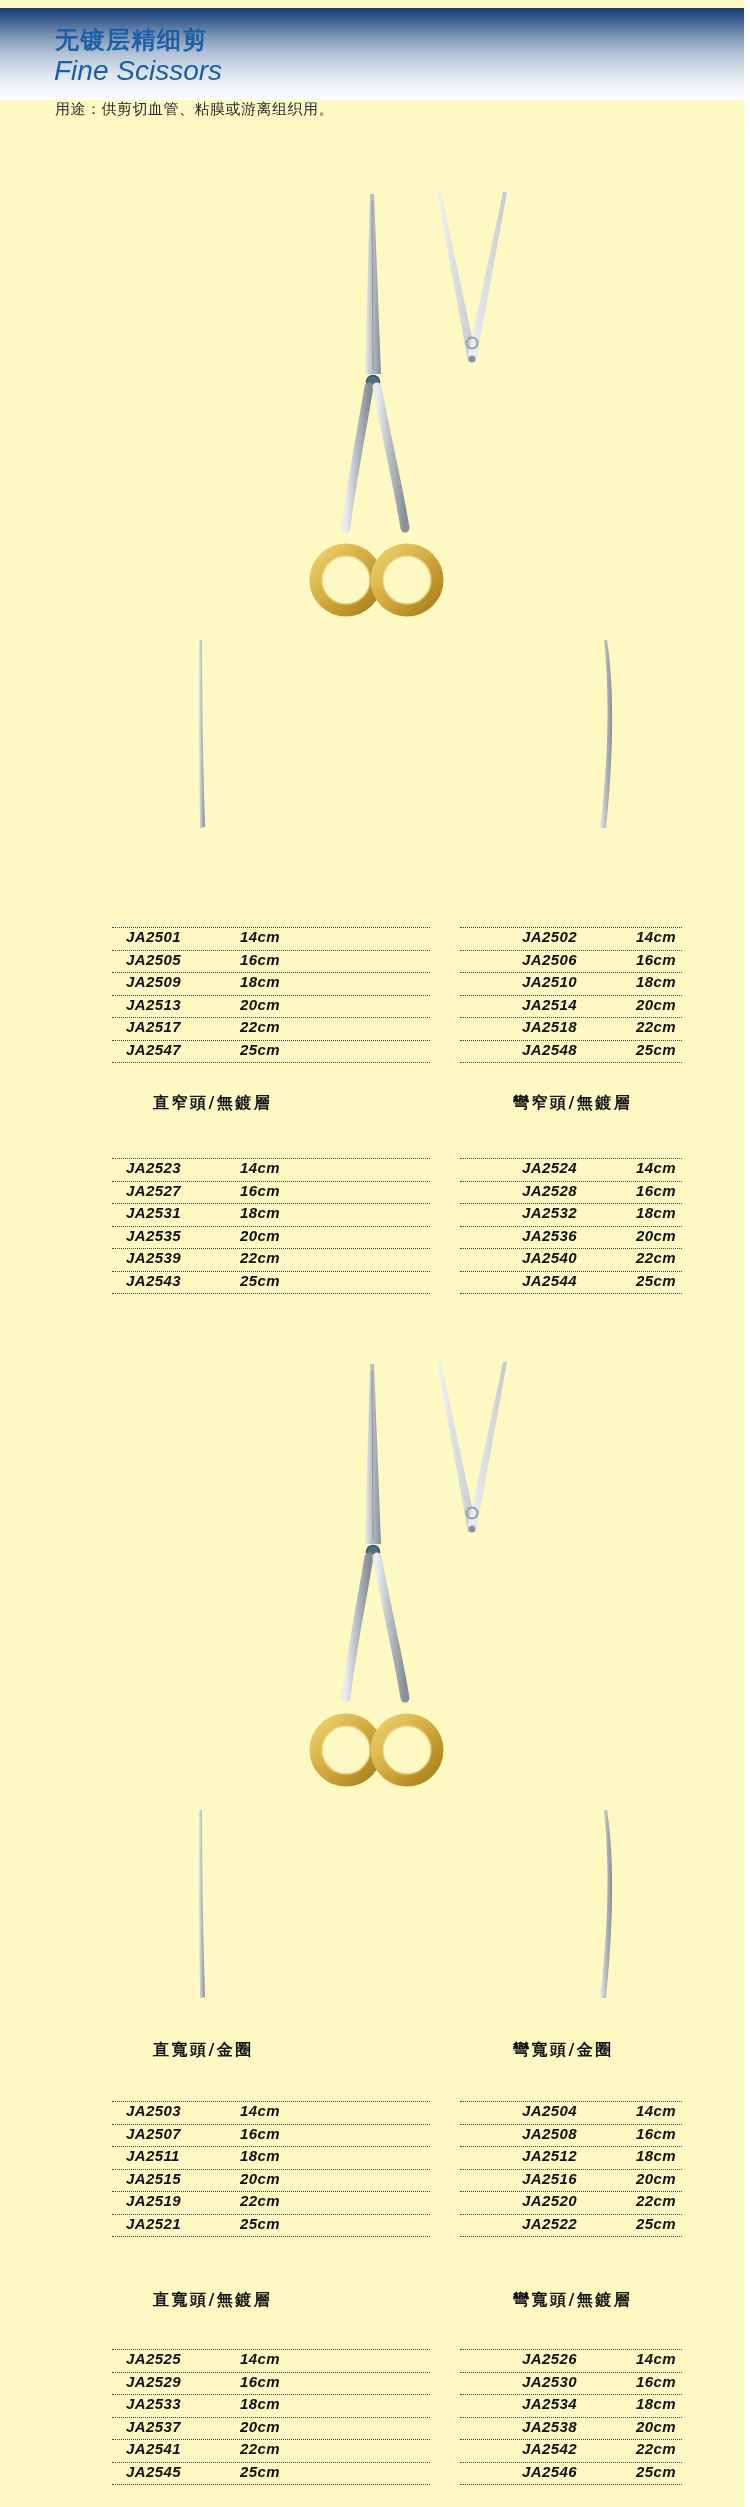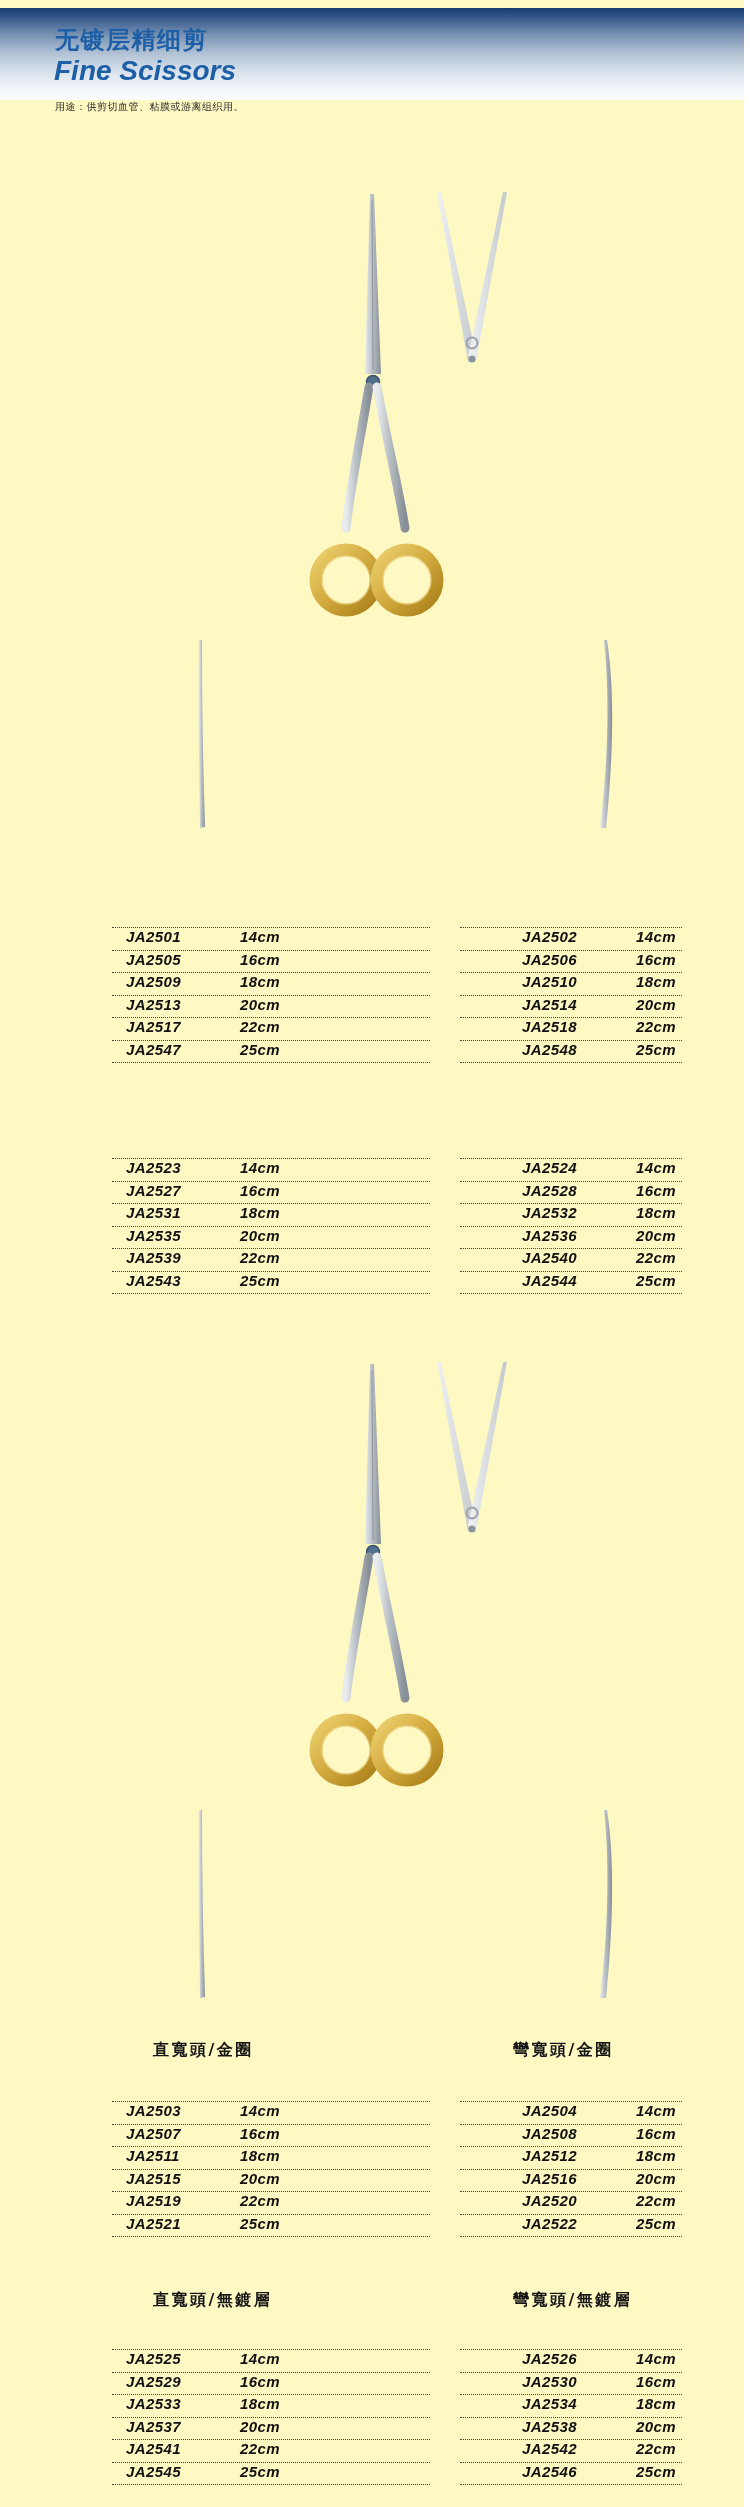--- a/index.html
+++ b/index.html
@@ -5,22 +5,22 @@
   html,body{margin:0;padding:0;background:#fff;}
   .page{position:relative;width:744px;height:2507px;background:#fef9c3;overflow:hidden;
         font-family:"Liberation Sans",sans-serif;}
   
   .band{position:absolute;left:0;top:8px;width:750px;height:92px;
         background:linear-gradient(180deg,#173a6e 0%,#3a5d90 12%,#7b94b4 30%,
                    #b3c3d6 50%,#dde5ee 72%,#f4f7fa 90%,#fbfdfe 100%);}
   .title-zh{position:absolute;left:55px;top:24px;font-size:24px;font-weight:bold;
             color:#1d5fa6;letter-spacing:1.5px;}
   .title-en{position:absolute;left:54px;top:55px;font-size:28px;font-style:italic;
-            font-weight:700;color:#1d5fa6;text-align:center;}
-  .usage{position:absolute;left:55px;top:100px;font-size:10px;color:#2b2b2b;letter-spacing:.5px;}
+            font-weight:400;color:#1d5fa6;text-align:center;}
+  .usage{position:absolute;left:55px;top:100px;font-size:15px;color:#2b2b2b;letter-spacing:.5px;}
   
   .photo{position:absolute;left:120px;width:540px;height:650px;}
   #photo1{top:188px;} #photo2{top:1358px;}
   
   .gheaders{position:absolute;left:112px;width:556px;height:20px;
             font-family:"DejaVu Sans",sans-serif;font-weight:bold;font-size:16px;
             letter-spacing:2.5px;color:#141414;}
   .gh-left{position:absolute;left:41px;top:0;}
   .gh-right{position:absolute;left:401px;top:0;}
   
@@ -144,20 +144,24 @@
         <span class="code">JA2518</span>
         <span class="size">22cm</span>
       </div>
         <div class="trow">
         <span class="code">JA2548</span>
         <span class="size">25cm</span>
       </div>
       </div>
   </div>
 
+  <div class="gheaders" style="top:1093px">
+    <div class="gh-left">直窄頭/無鍍層</div>
+    <div class="gh-right">彎窄頭/無鍍層</div>
+  </div>
   <div class="ttables" style="top:1158px">
     <div class="ttable left">
 
     <div class="trow">
         <span class="code">JA2523</span>
         <span class="size">14cm</span>
       </div>
         <div class="trow">
         <span class="code">JA2527</span>
         <span class="size">16cm</span>

